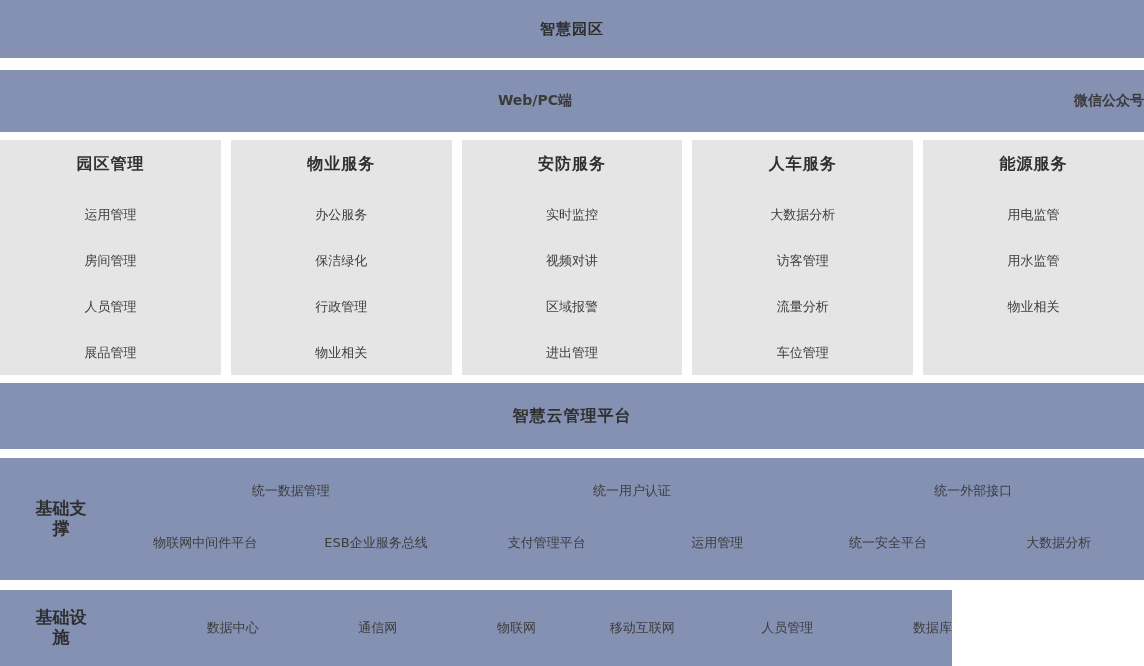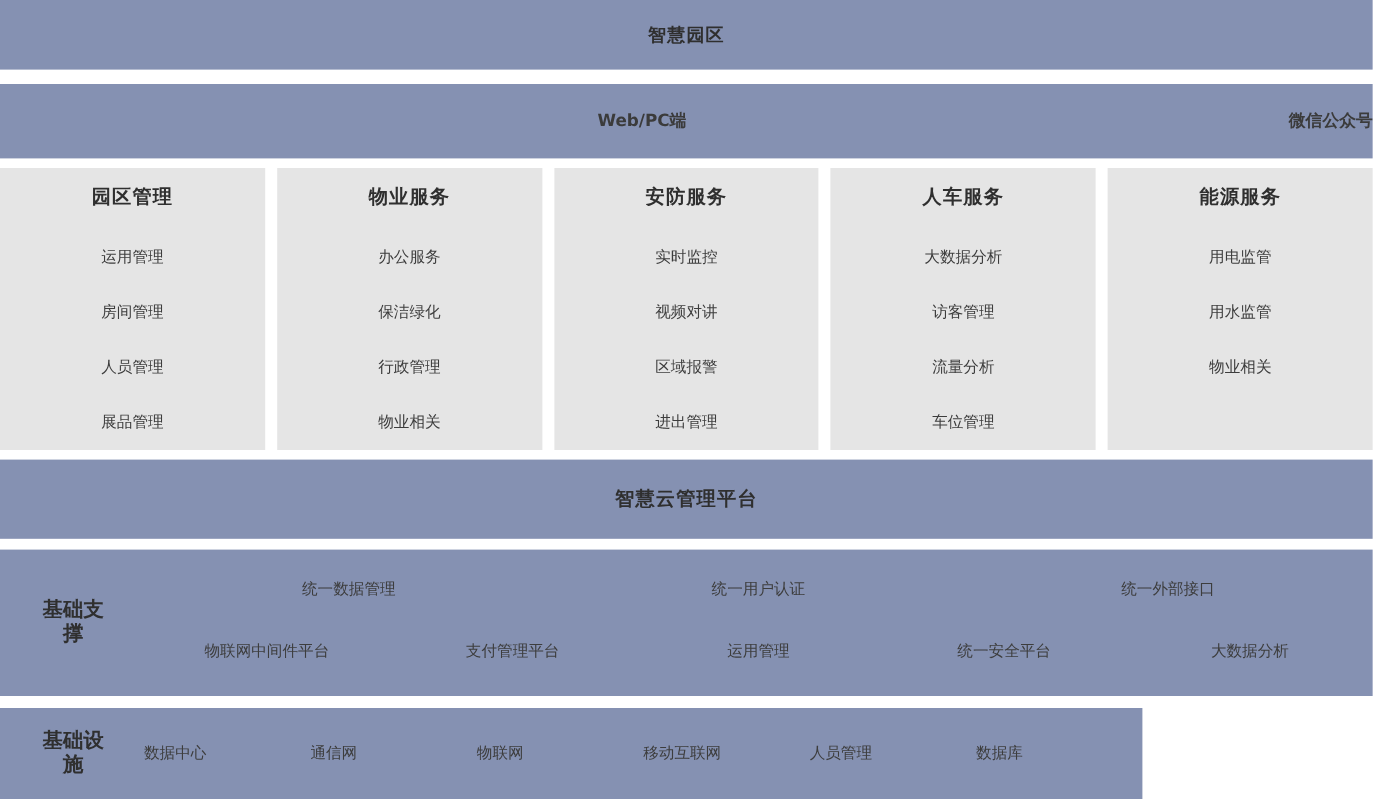--- a/index.html
+++ b/index.html
@@ -174,21 +174,21 @@
     position: absolute;
     left: 120px;
     right: 0;
     top: 0;
     bottom: 0;
     display: flex;
     align-items: center;
   }
   .infra-cell {
     flex: 1 1 0;
-    text-align: left;
+    text-align: right;
     font-size: 13px;
     color: #3d3d3d;
   }
 </style>
 </head>
 <body>
 
 <div id="diagram">
 
   <div class="band row-title">
@@ -250,20 +250,21 @@
   <div class="band row-support">
     <div class="side-label">基础支撑</div>
     <div class="support-body">
       <div class="support-upper">
         <div class="support-cell">统一数据管理</div>
         <div class="support-cell">统一用户认证</div>
         <div class="support-cell">统一外部接口</div>
       </div>
       <div class="support-lower">
         <div class="support-cell">物联网中间件平台</div>
+        <div class="support-cell">ESB企业服务总线</div>
         <div class="support-cell">支付管理平台</div>
         <div class="support-cell">运用管理</div>
         <div class="support-cell">统一安全平台</div>
         <div class="support-cell">大数据分析</div>
       </div>
     </div>
   </div>
 
   <div class="band row-infra">
     <div class="side-label">基础设施</div>

